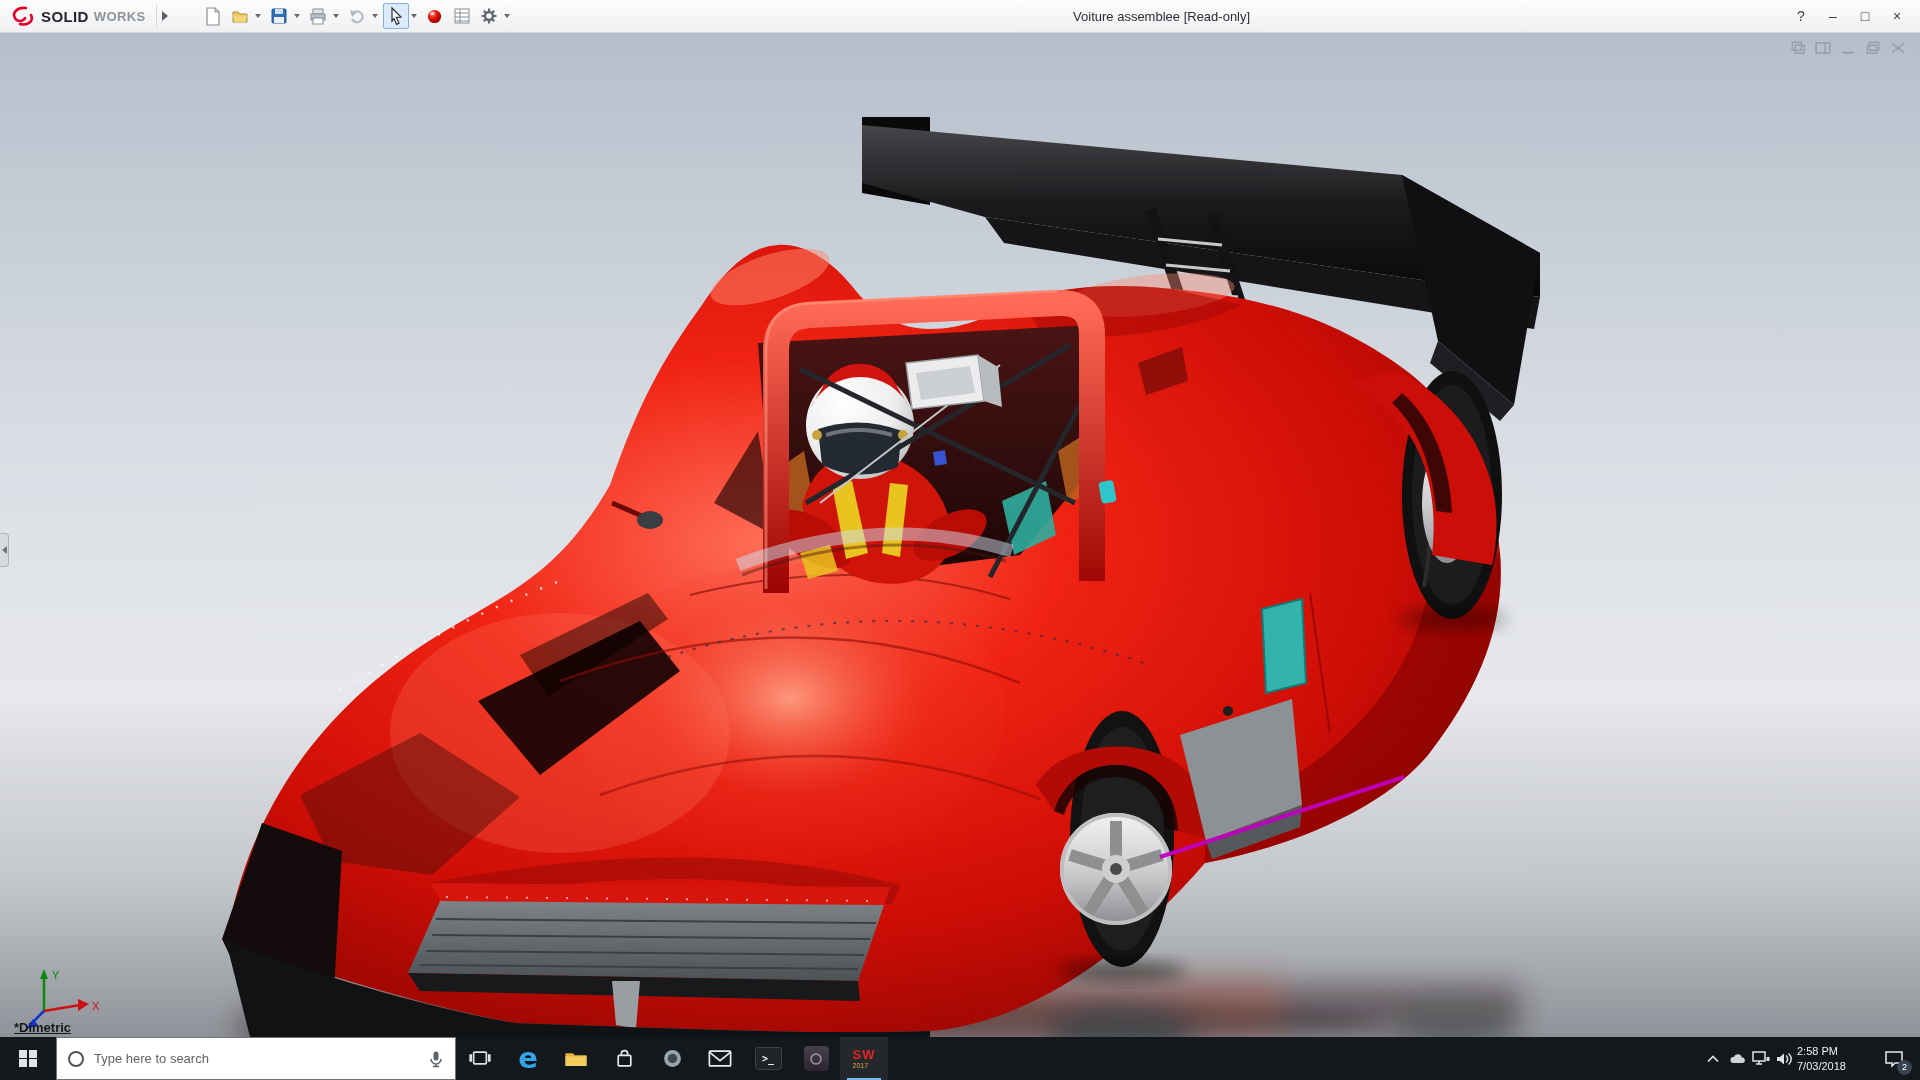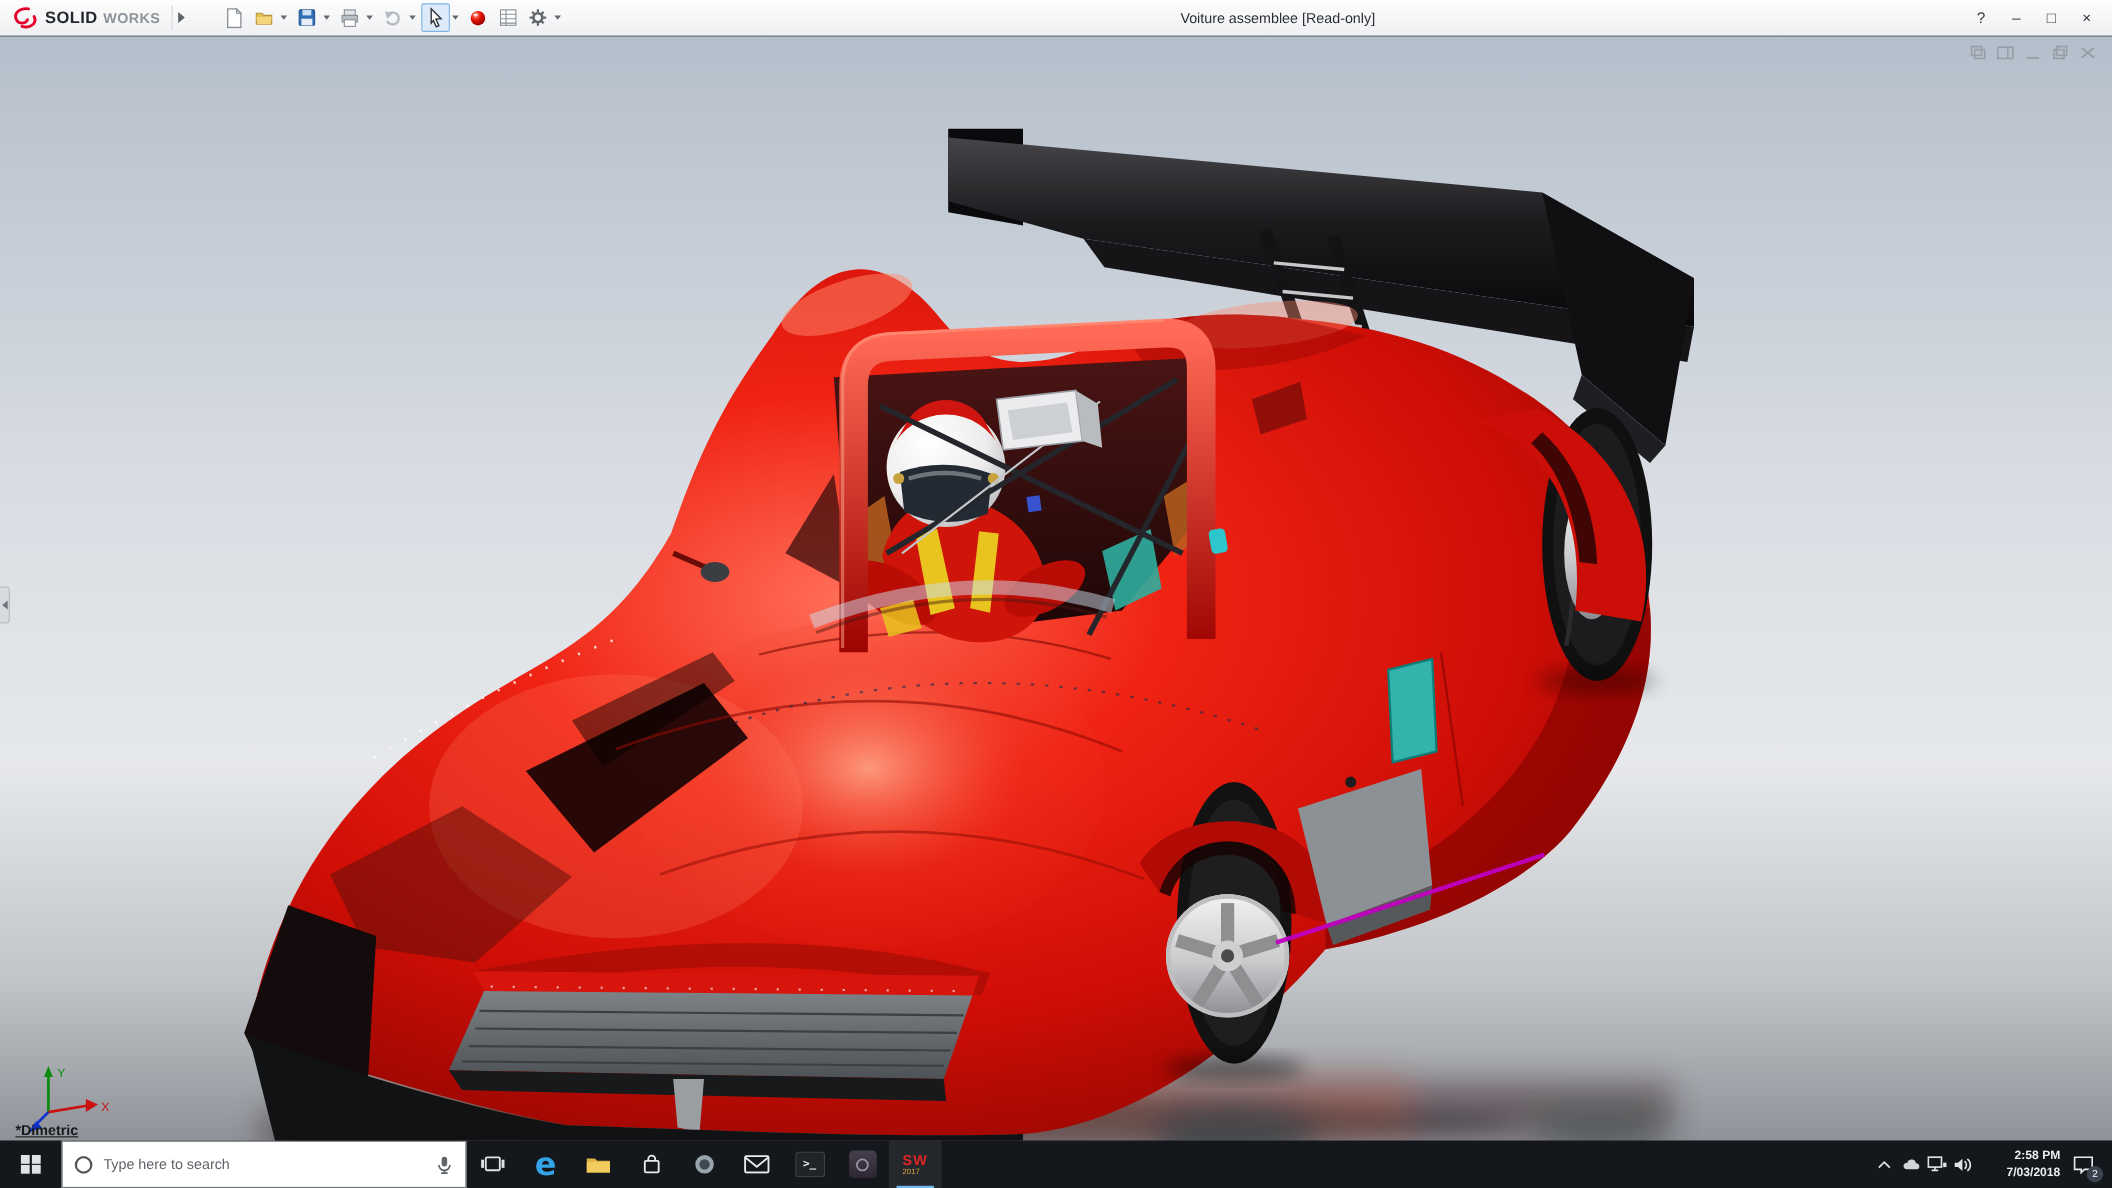--- a/index.html
+++ b/index.html
@@ -36,38 +36,38 @@
               display:flex; align-items:center; justify-content:center; }
   .left-tab .tri { width:0; height:0; border-top:4px solid transparent; border-bottom:4px solid transparent;
                    border-right:5px solid #6c737a; }
   .view-label { position:absolute; left:14px; bottom:2px; font-size:13px; font-weight:bold; color:#17191c;text-decoration:underline; }
 
   
   .taskbar { height:43px; background:#14181d; display:flex; align-items:stretch; }
   .start { width:56px; display:flex; align-items:center; justify-content:center; }
   .winlogo { display:grid; grid-template-columns:8px 8px; grid-template-rows:8px 8px; gap:1.5px; }
   .winlogo span { background:#dfe3e7; }
-  .search { width:368px; background:#fff; border:1px solid #70747a; display:flex; align-items:center;
+  .search { width:400px; background:#fff; border:1px solid #70747a; display:flex; align-items:center;
             gap:9px; padding:0 10px; }
   .search-text { font-size:13px; color:#5f6368; flex:1; white-space:nowrap; }
   .ticon { width:48px; display:flex; align-items:center; justify-content:center; position:relative; }
   .ticon.active { background:rgba(255,255,255,.07); }
   .ticon.active::after { content:""; position:absolute; bottom:0; left:7px; right:7px; height:2px; background:#76b9ed; }
   .edge-e { font-size:29px; font-weight:bold; color:#35a3e8; font-family:"DejaVu Sans",sans-serif; line-height:1; }
   .term-tile { width:27px; height:23px; background:#202327; border:1px solid #3c4147; border-radius:3px;
                color:#e8ebee; font-family:"DejaVu Sans Mono",monospace; font-size:10px; font-weight:bold;
                display:flex; align-items:center; justify-content:center; }
   .dark-tile { width:25px; height:25px; border-radius:4px; background:linear-gradient(#46404e,#2b2631);
                display:flex; align-items:center; justify-content:center; }
   .sw-tile { display:flex; flex-direction:column; line-height:1; }
   .sw-label { font-size:13px; font-weight:bold; letter-spacing:1px; color:#e22424; }
   .sw-year { font-size:7px; color:#dda83e; margin-top:1px; }
   .tray { margin-left:auto; display:flex; align-items:center; }
   .tray-icon { width:24px; height:43px; display:flex; align-items:center; justify-content:center; }
-  .clock { width:76px; text-align:right; color:#eceff2; font-size:11px; line-height:1.3;font-weight:bold; }
+  .clock { width:76px; text-align:left; color:#eceff2; font-size:11px; line-height:1.3; }
   .action { width:42px; height:43px; position:relative; display:flex; align-items:center; justify-content:center; }
   .badge { position:absolute; right:3px; bottom:5px; min-width:15px; height:15px; padding:0 2px; border-radius:8px;
            background:#39434f; color:#fff; font-size:9px; line-height:15px; text-align:center; }
   .show-desktop { width:5px; border-left:1px solid #3a3f45; }
 </style>
 </head>
 <body>
 
 <div class="titlebar">
   <div class="brand">

